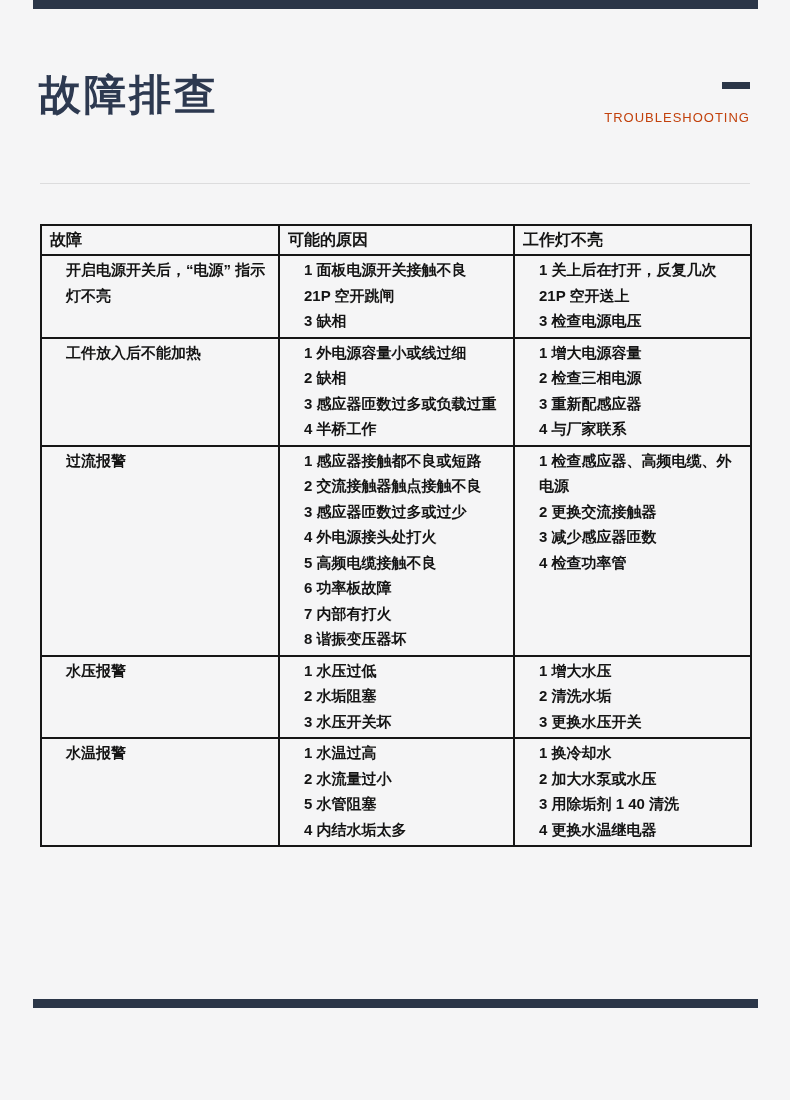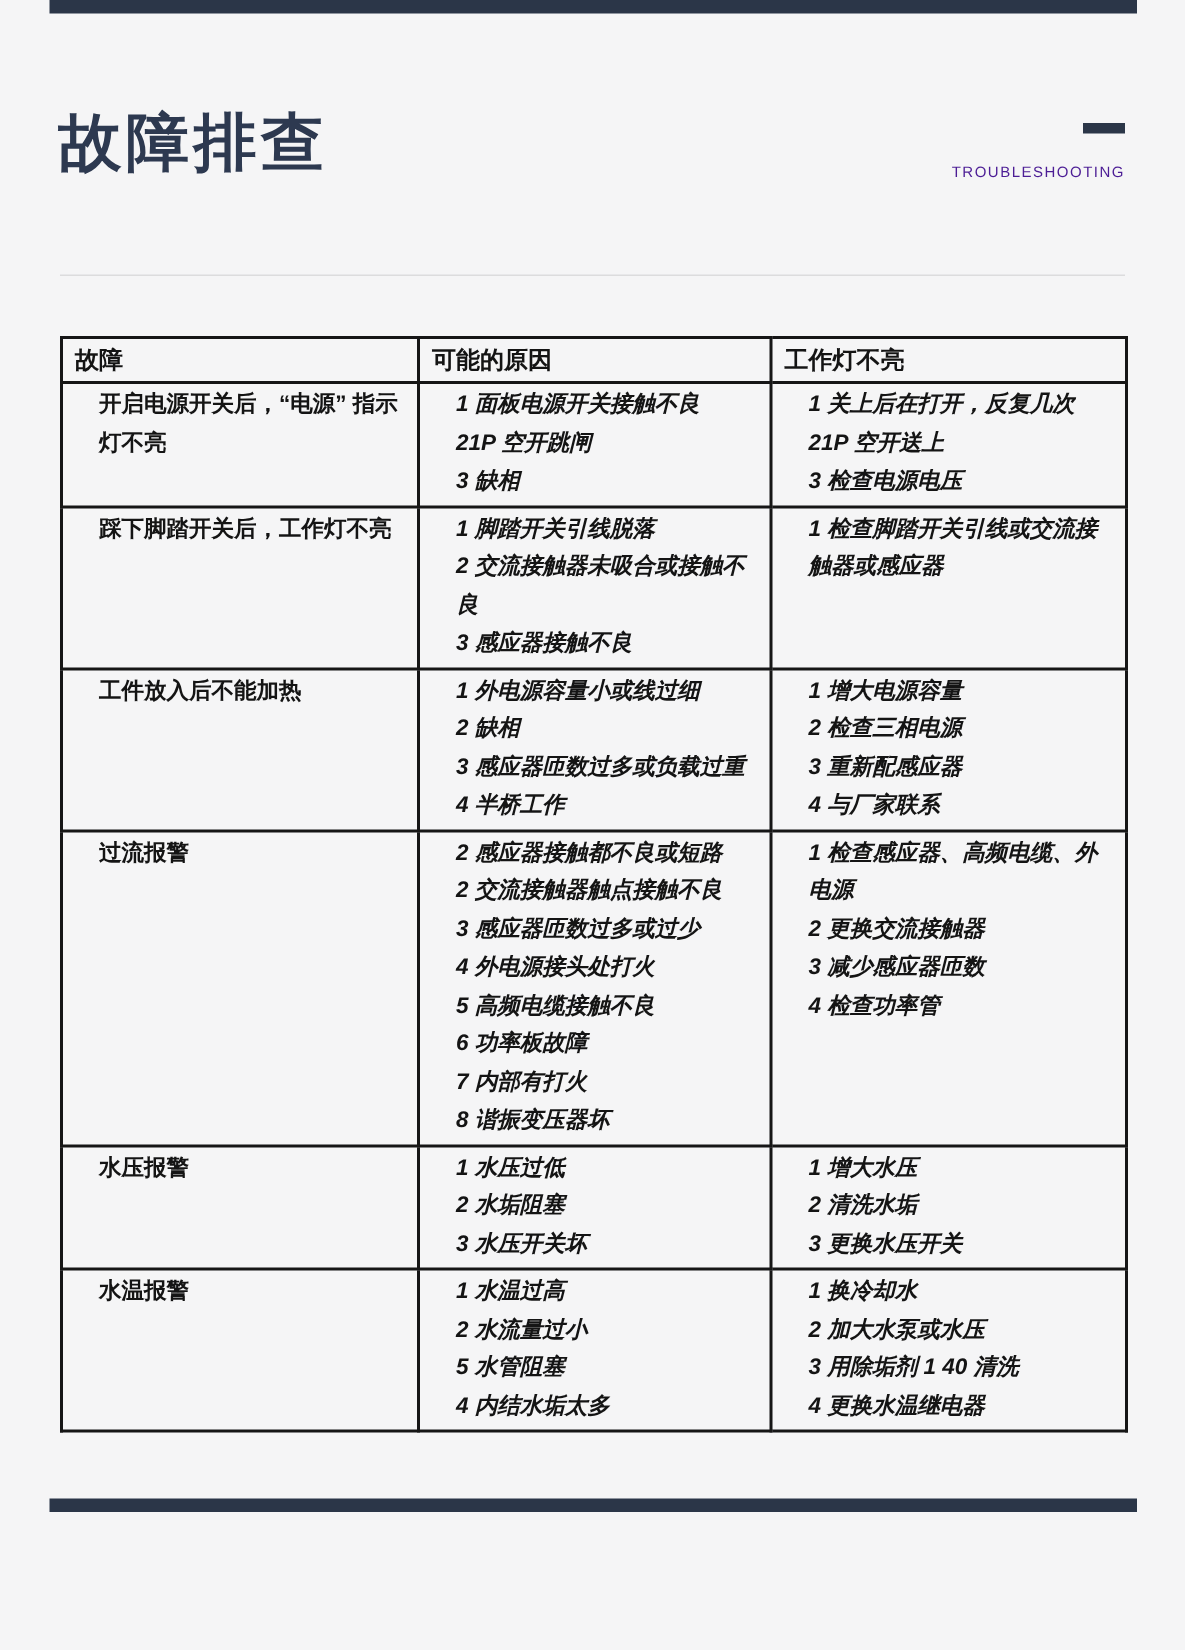--- a/index.html
+++ b/index.html
@@ -33,23 +33,23 @@
   }
   .subtitle-dash {
     position: absolute;
     top: 82px; right: 40px;
     width: 28px; height: 7px;
     background: #2b3648;
   }
   .page-subtitle {
     position: absolute;
     top: 110px; right: 40px;
-    font-size: 10px;
+    font-size: 13px;
     letter-spacing: 1px;
-    color: #4c1d95;
+    color: #c2410c;
   }
   .divider {
     position: absolute;
     top: 183px; left: 40px; right: 40px;
     height: 1px;
     background: #dcdcdd;
   }
   table.ts-table {
     position: absolute;
     left: 40px; top: 224px;
@@ -71,21 +71,20 @@
     font-weight: 700;
     height: 24px;
     padding: 2px 8px;
     vertical-align: middle;
   }
   .ts-table col.c1 { width: 238px; }
   .ts-table col.c2 { width: 235px; }
   .ts-table col.c3 { width: 237px; }
   .cell-line {
     line-height: 25.5px;
-    font-style: italic;
   }
   .fault-text {
     line-height: 26px;
   }
 </style>
 </head>
 <body>
 
 <div class="page">
 
@@ -122,54 +121,41 @@
             <div class="cell-line">3 缺相</div>
           </td>
           <td>
             <div class="cell-line">1 关上后在打开，反复几次</div>
             <div class="cell-line">21P 空开送上</div>
             <div class="cell-line">3 检查电源电压</div>
           </td>
         </tr>
         <tr>
           <td>
-            <div class="fault-text">踩下脚踏开关后，工作灯不亮</div>
-          </td>
-          <td>
-            <div class="cell-line">1 脚踏开关引线脱落</div>
-            <div class="cell-line">2 交流接触器未吸合或接触不良</div>
-            <div class="cell-line">3 感应器接触不良</div>
-          </td>
-          <td>
-            <div class="cell-line">1 检查脚踏开关引线或交流接触器或感应器</div>
-          </td>
-        </tr>
-        <tr>
-          <td>
             <div class="fault-text">工件放入后不能加热</div>
           </td>
           <td>
             <div class="cell-line">1 外电源容量小或线过细</div>
             <div class="cell-line">2 缺相</div>
             <div class="cell-line">3 感应器匝数过多或负载过重</div>
             <div class="cell-line">4 半桥工作</div>
           </td>
           <td>
             <div class="cell-line">1 增大电源容量</div>
             <div class="cell-line">2 检查三相电源</div>
             <div class="cell-line">3 重新配感应器</div>
             <div class="cell-line">4 与厂家联系</div>
           </td>
         </tr>
         <tr>
           <td>
             <div class="fault-text">过流报警</div>
           </td>
           <td>
-            <div class="cell-line">2 感应器接触都不良或短路</div>
+            <div class="cell-line">1 感应器接触都不良或短路</div>
             <div class="cell-line">2 交流接触器触点接触不良</div>
             <div class="cell-line">3 感应器匝数过多或过少</div>
             <div class="cell-line">4 外电源接头处打火</div>
             <div class="cell-line">5 高频电缆接触不良</div>
             <div class="cell-line">6 功率板故障</div>
             <div class="cell-line">7 内部有打火</div>
             <div class="cell-line">8 谐振变压器坏</div>
           </td>
           <td>
             <div class="cell-line">1 检查感应器、高频电缆、外电源</div>

